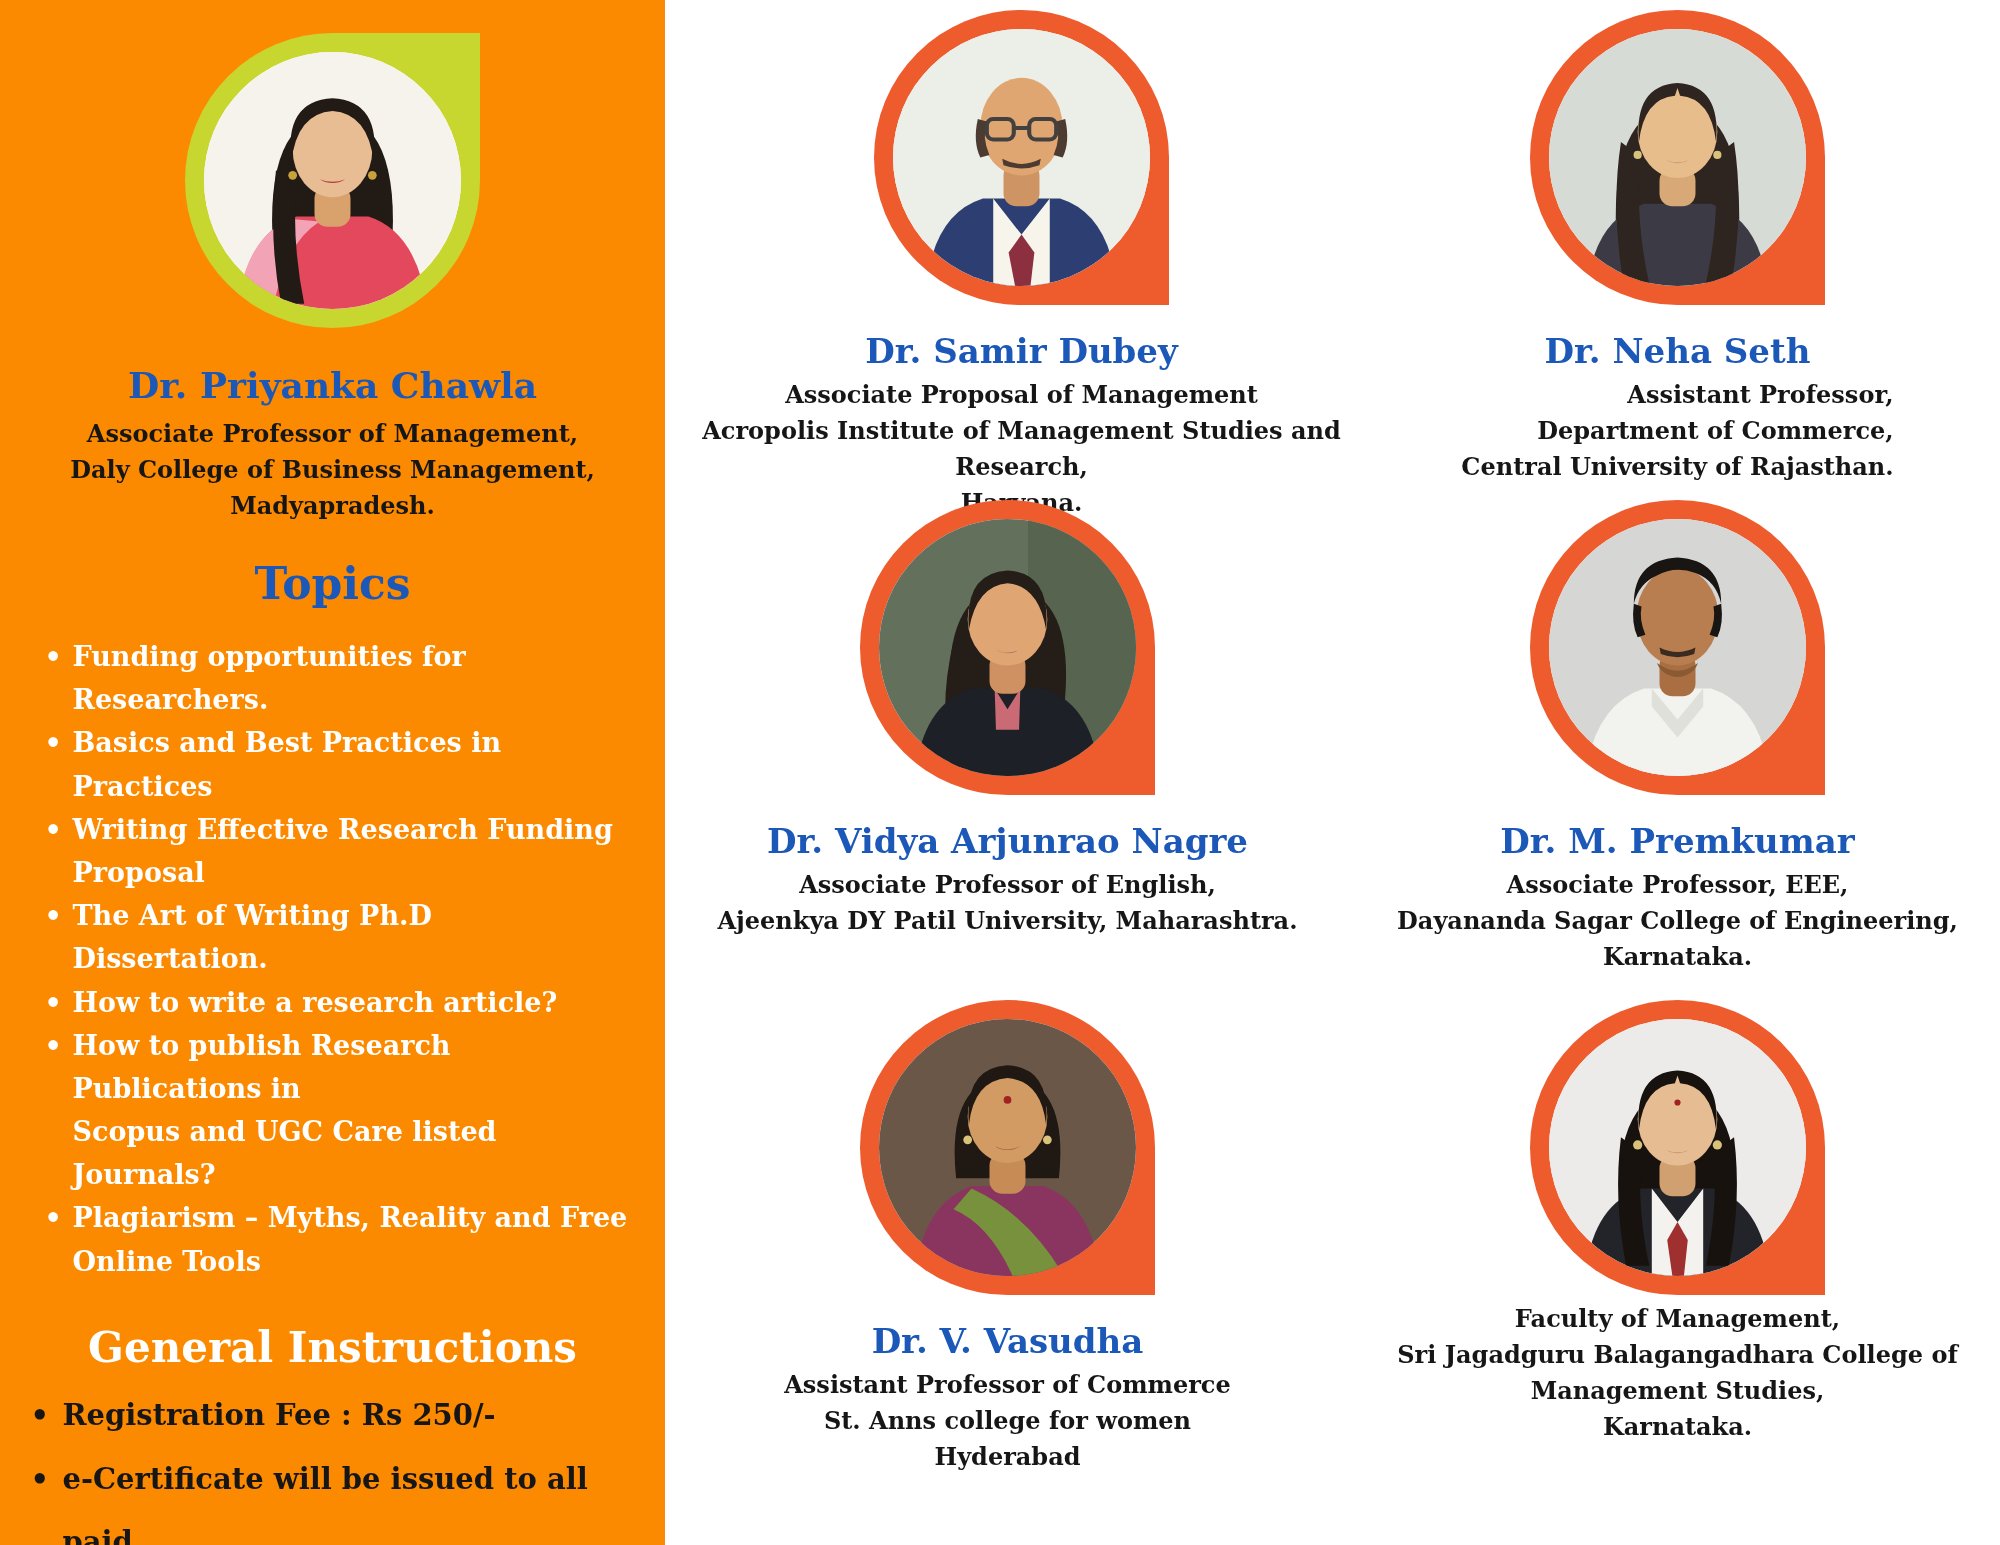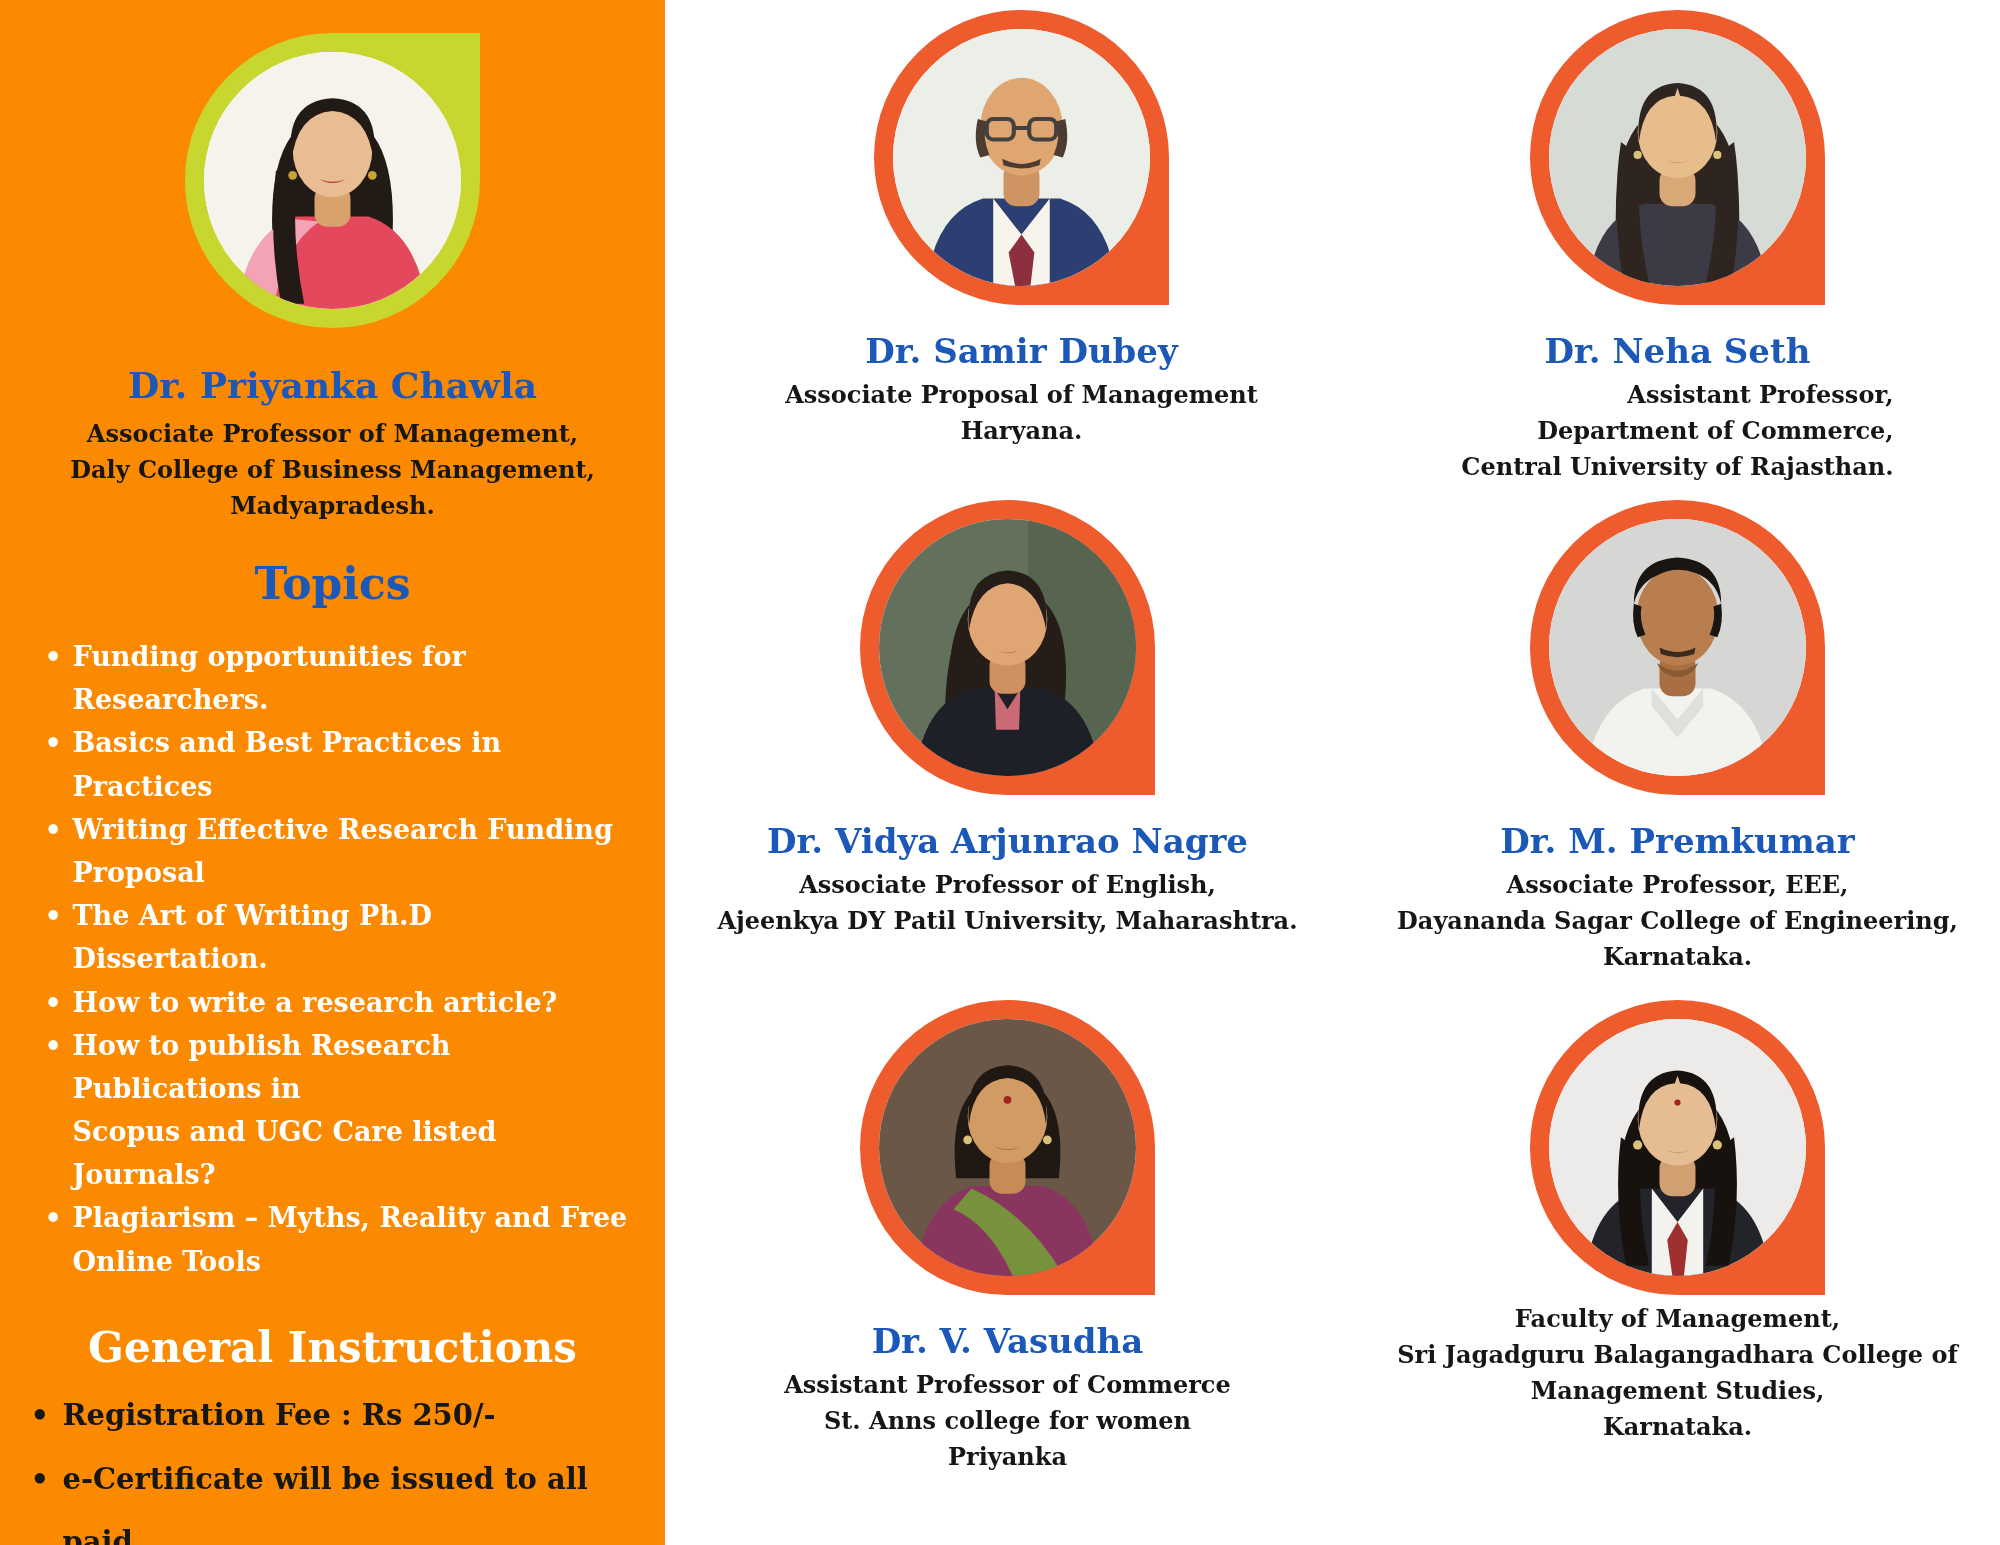--- a/index.html
+++ b/index.html
@@ -112,20 +112,21 @@
             <rect x="53" y="35" width="10.5" height="8" rx="2.5"></rect>
             <path d="M47 38.5 h6"></path>
           </g>
           <path d="M42.5 50.5 Q50 54.5 57.5 50.5 L57 53 Q50 55.5 43 53 Z" fill="#4c3b31"></path>
         </svg>
       </div>
     </div>
     <h3 class="sname">Dr. Samir Dubey</h3>
     <div class="aff">
       <div>Associate Proposal of Management</div>
+      <div>Acropolis Institute of Management Studies and Research,</div>
       <div>Haryana.</div>
     </div>
   </section>
 
   <section class="card c1">
     <div class="blob ring">
       <div class="photo">
         <svg viewBox="0 0 100 100" preserveAspectRatio="xMidYMid slice">
           <rect width="100" height="100" fill="#d7dbd6"></rect>
           <path d="M27 92 Q21 32 50 29 Q79 32 73 92 Z" fill="#2e2420"></path>
@@ -213,21 +214,21 @@
           <circle cx="34.5" cy="47" r="1.7" fill="#d9c27a"></circle>
           <circle cx="65.5" cy="47" r="1.7" fill="#d9c27a"></circle>
           <path d="M45 49.5 Q50 52.5 55 49.5 Q50 52 45 49.5 Z" fill="#9c4f43"></path>
         </svg>
       </div>
     </div>
     <h3 class="sname">Dr. V. Vasudha</h3>
     <div class="aff">
       <div>Assistant Professor of Commerce</div>
       <div>St. Anns college for women</div>
-      <div>Priyanka</div>
+      <div>Hyderabad</div>
     </div>
   </section>
 
   <section class="card c5">
     <div class="blob ring">
       <div class="photo">
         <svg viewBox="0 0 100 100" preserveAspectRatio="xMidYMid slice">
           <rect width="100" height="100" fill="#ecebe9"></rect>
           <path d="M28 82 Q23 30 50 27 Q77 30 72 82 Z" fill="#17120e"></path>
           <path d="M14 100 Q17 72 36 66 L64 66 Q83 72 86 100 Z" fill="#23242a"></path>

